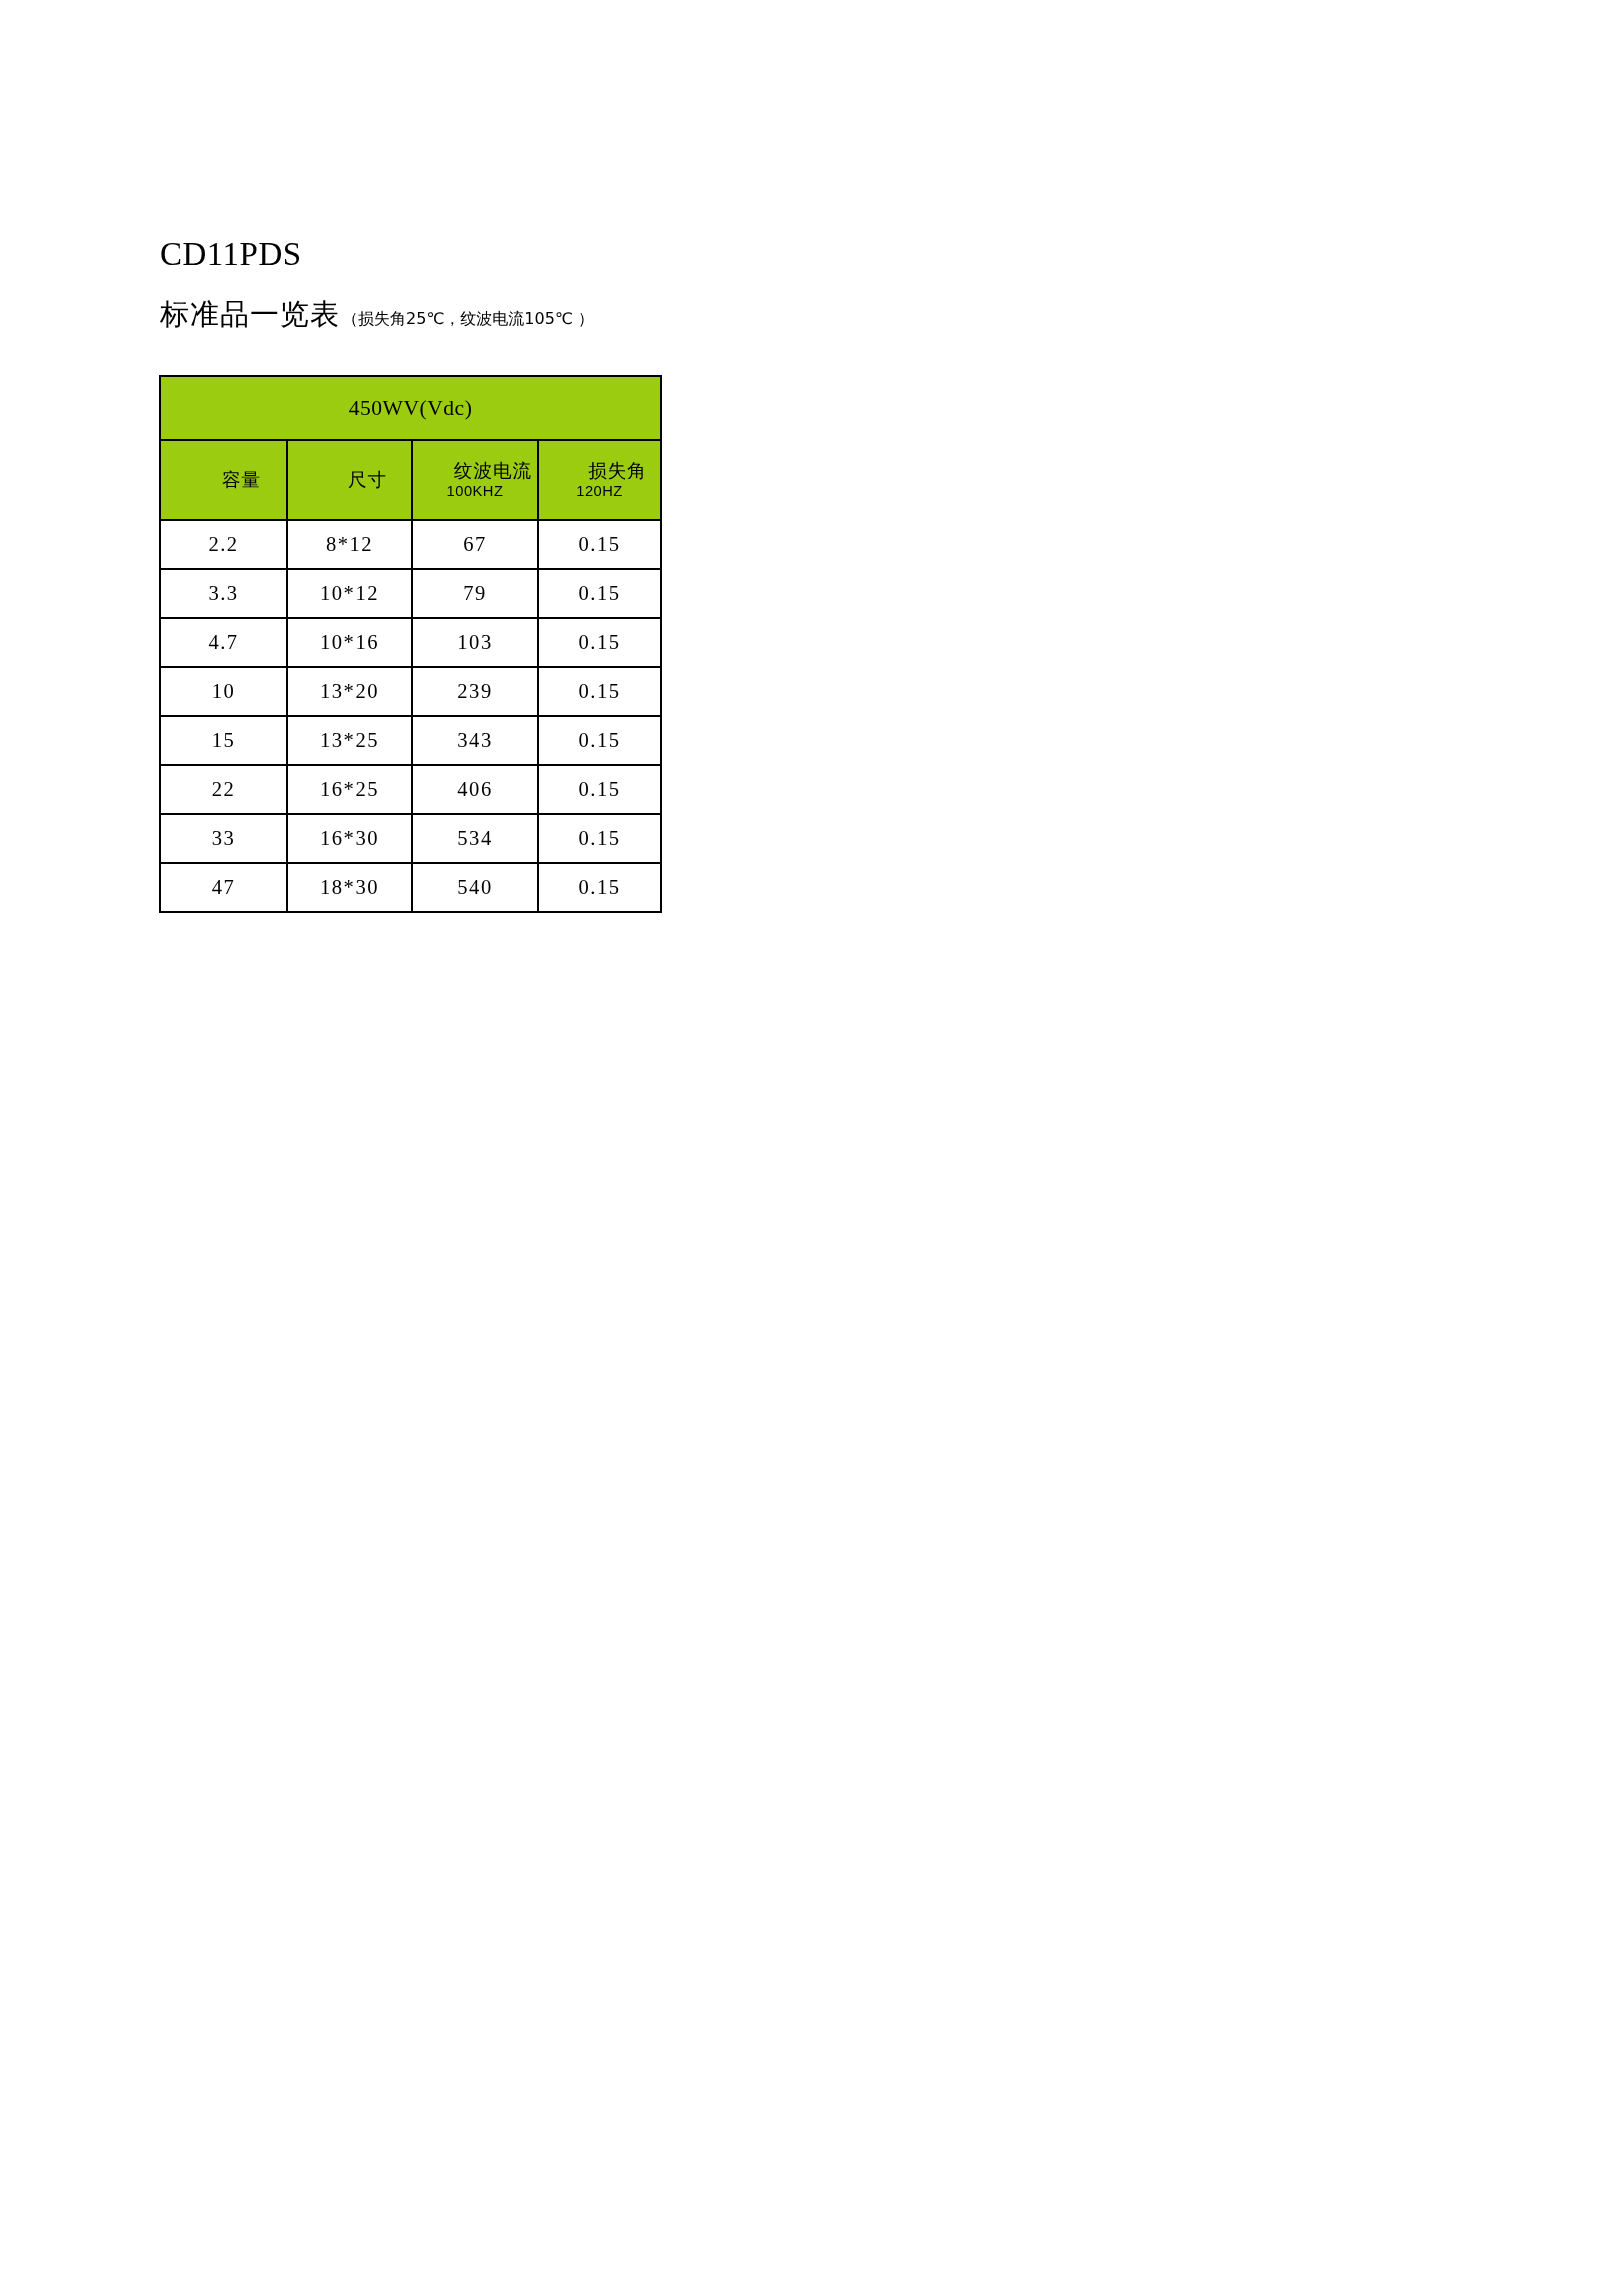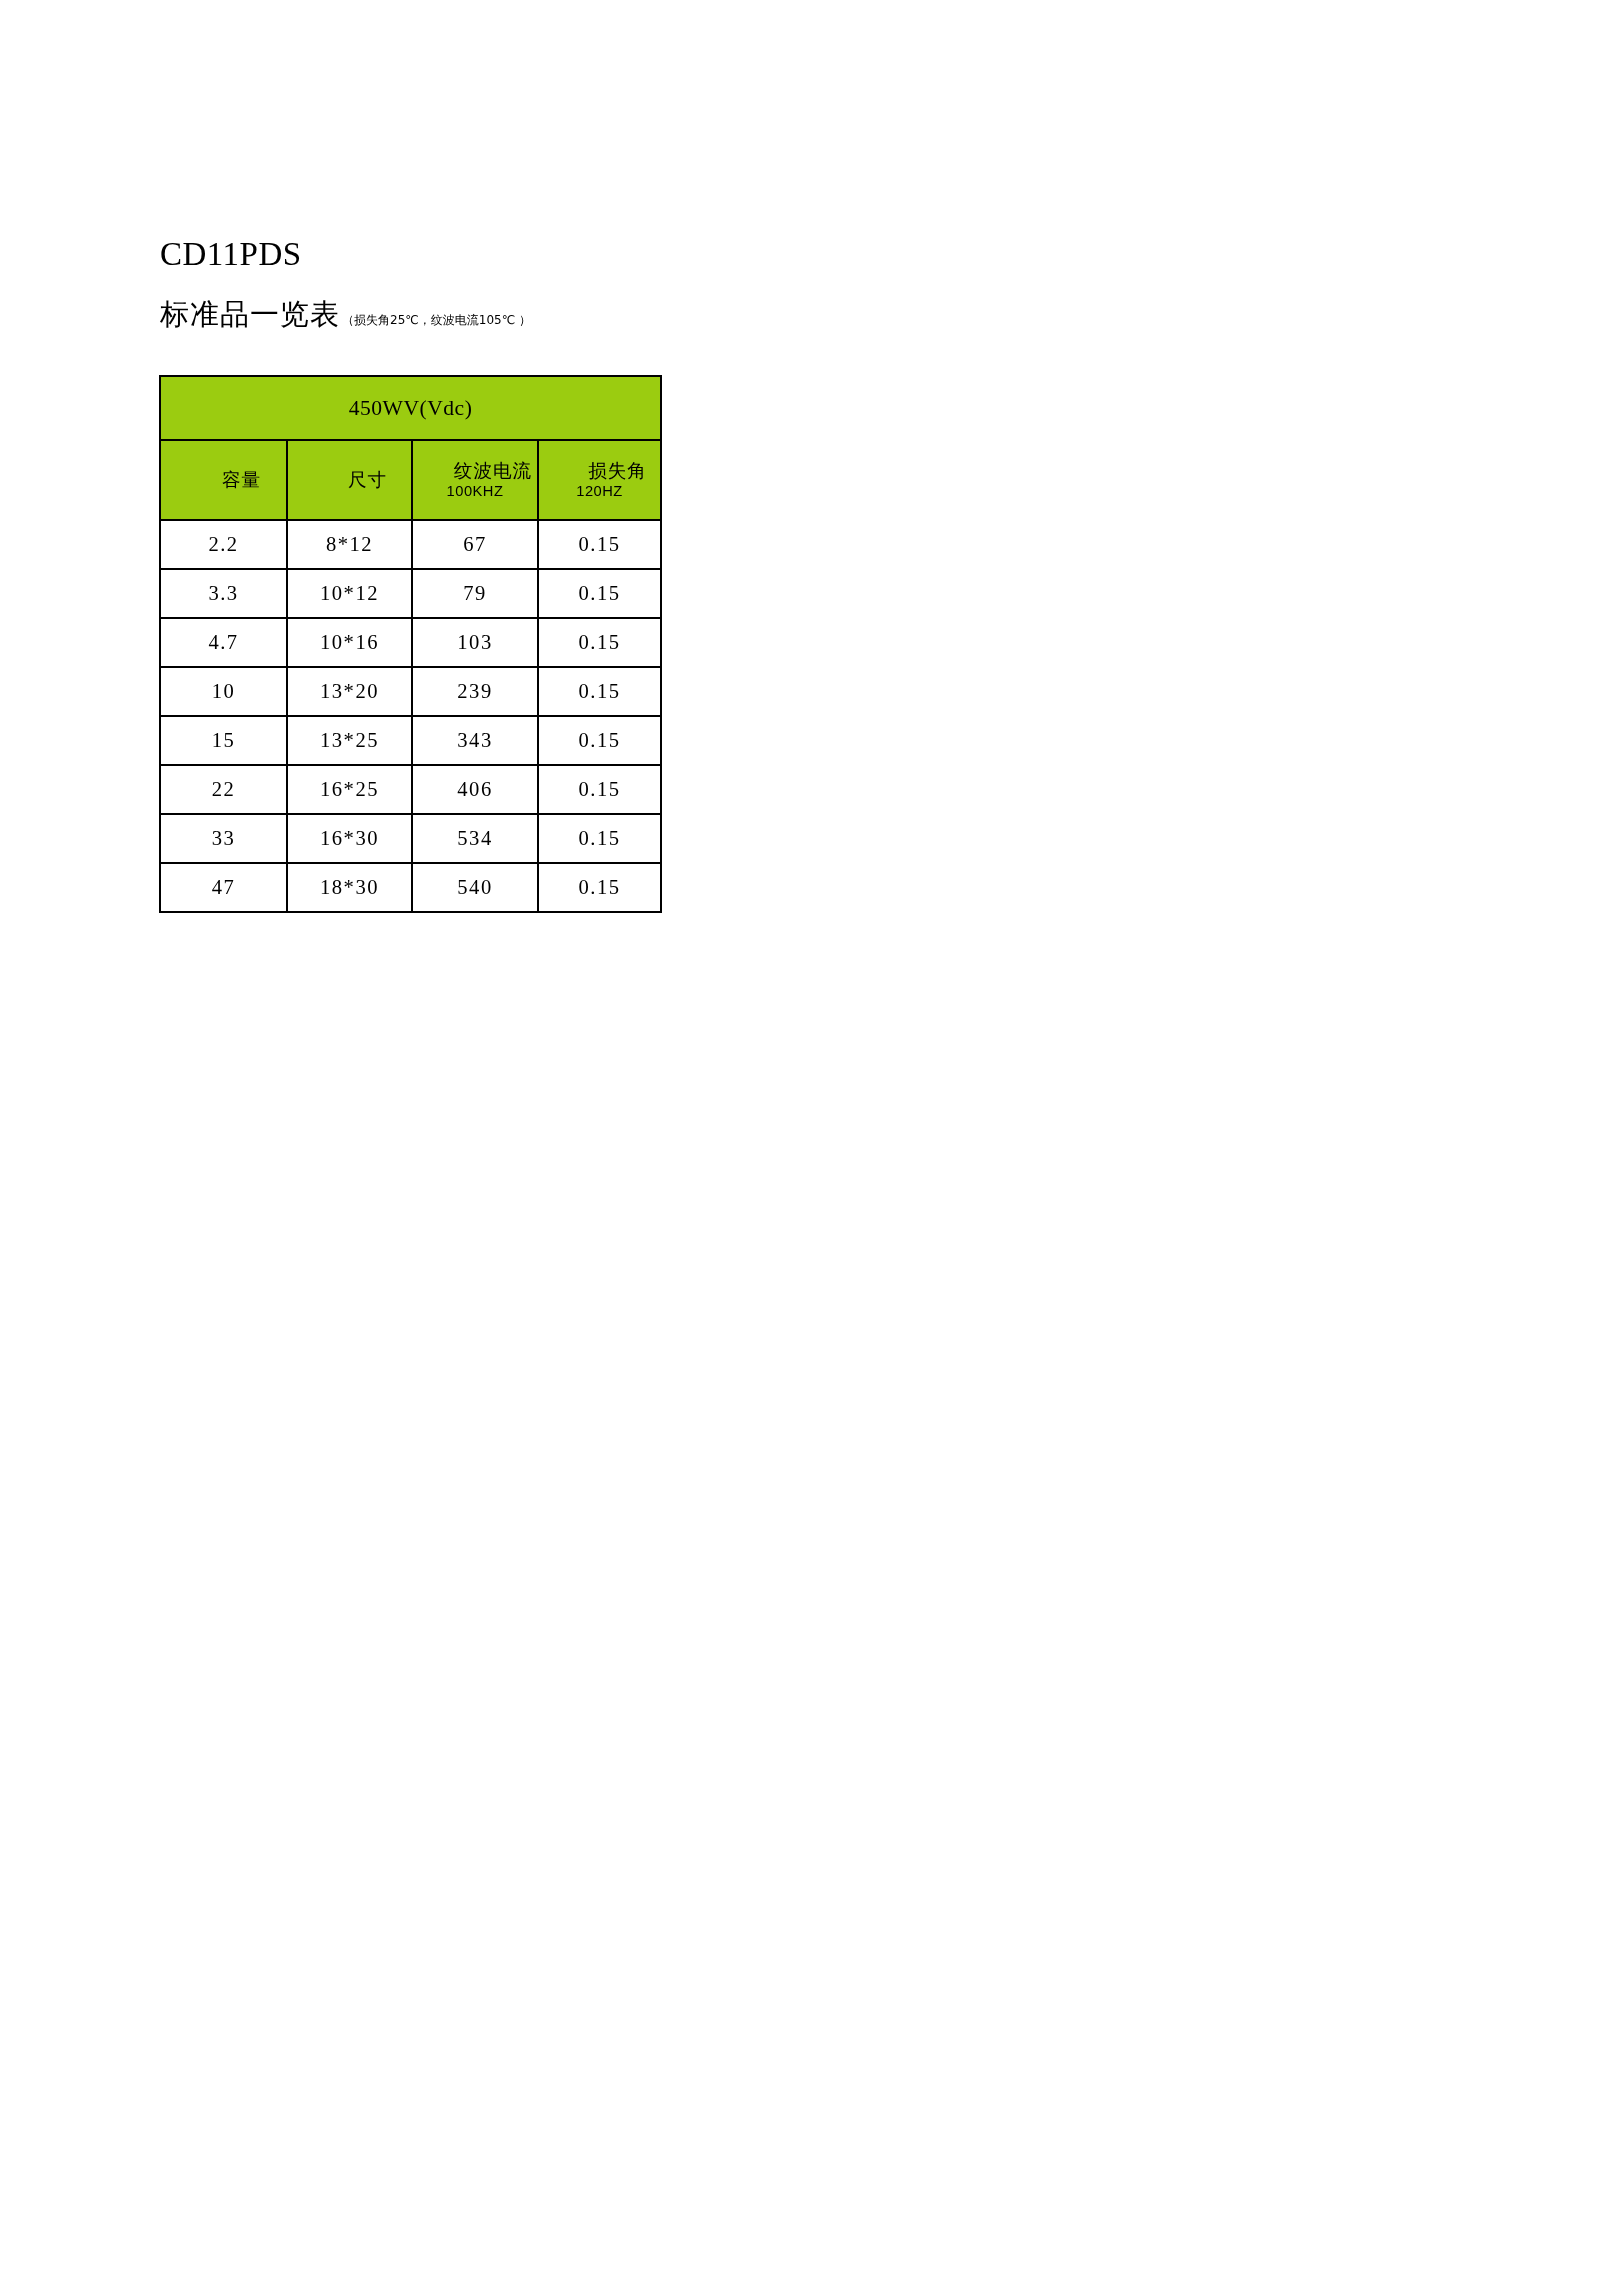--- a/index.html
+++ b/index.html
@@ -48,21 +48,21 @@
   }
   .subtitle-main {
     font-family: "DejaVu Sans", "Liberation Sans", sans-serif;
     font-size: 29px;
     line-height: 35px;
     letter-spacing: 1px;
     color: #000;
   }
   .subtitle-note {
     font-family: "DejaVu Sans", "Liberation Sans", sans-serif;
-    font-size: 12px;
+    font-size: 16px;
     line-height: 21.6px;
     letter-spacing: 0px;
     color: #000;
     margin-left: 2px;
   }
 
   
   .spec-table {
     position: absolute;
     left: 159px;

